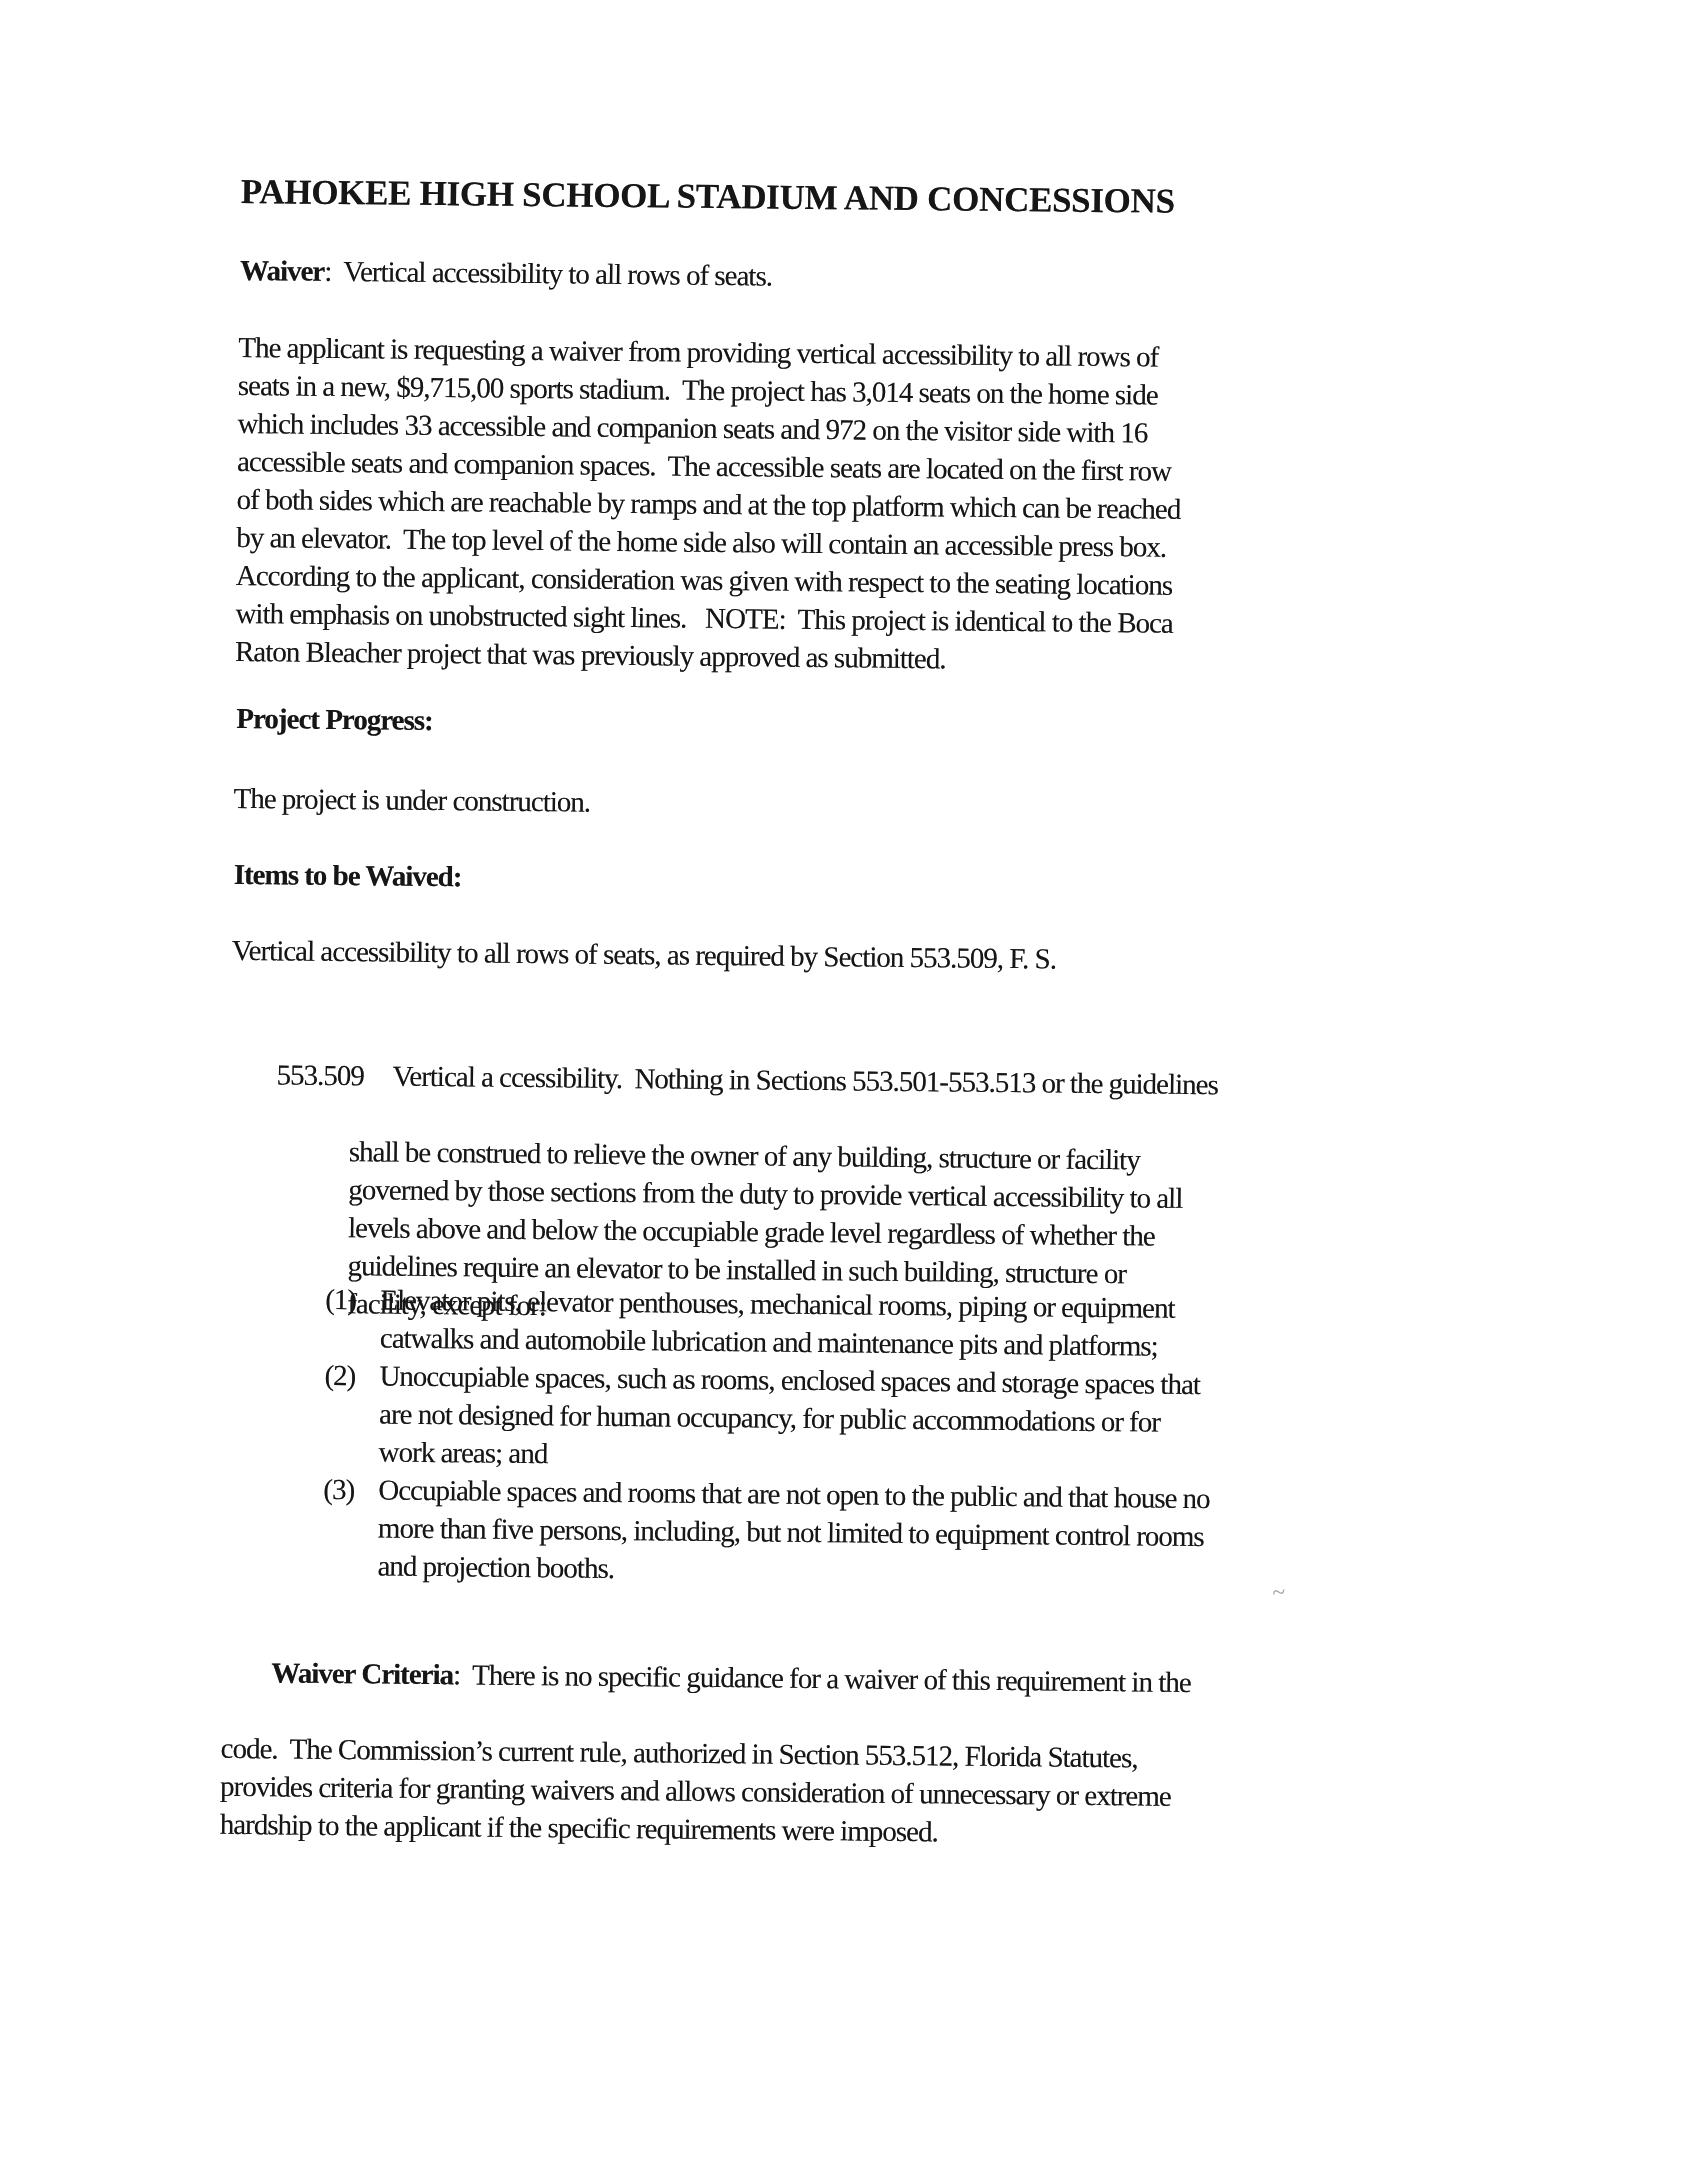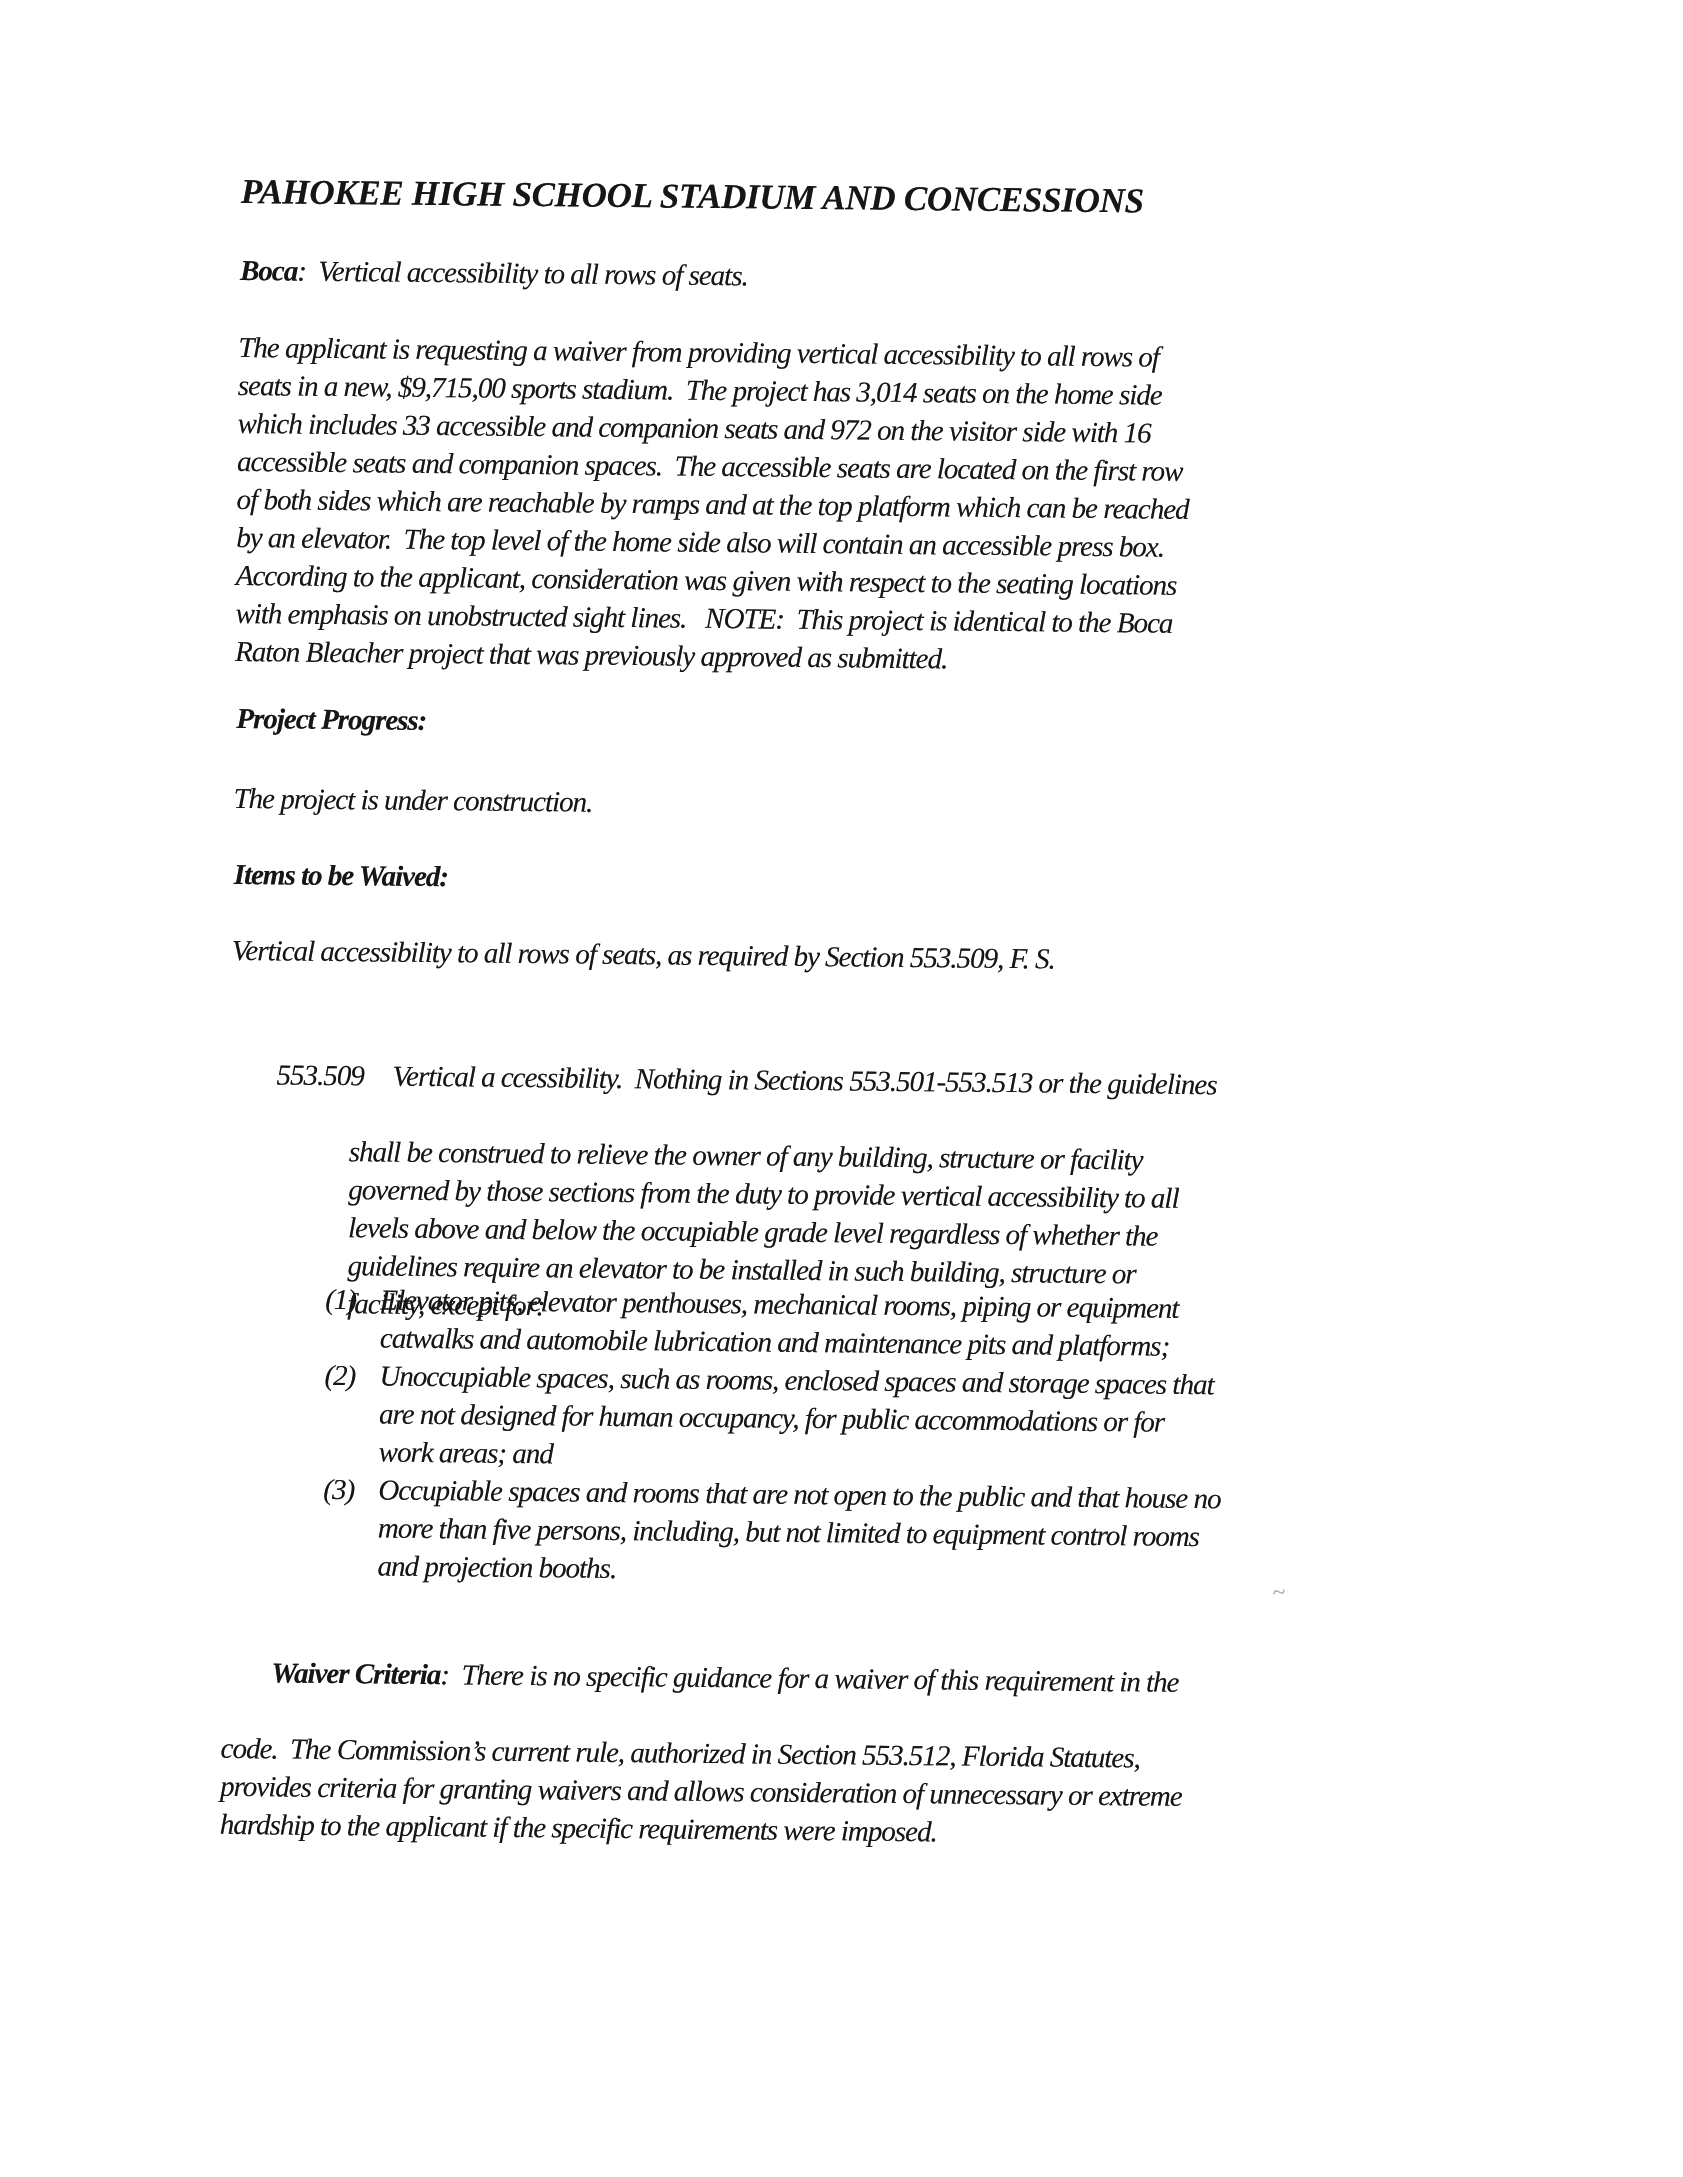--- a/index.html
+++ b/index.html
@@ -4,21 +4,20 @@
 <style>
   html, body { margin: 0; padding: 0; background: #ffffff; }
   .page {
     position: relative;
     width: 1549px;
     height: 2177px;
     background: #ffffff;
     overflow: hidden;
     font-family: "Liberation Serif", "DejaVu Serif", serif;
     color: #161616;
-    font-style: italic;
   }
   
   .doc {
     position: absolute;
     left: 0; top: 0; width: 1683px; height: 2177px;
     transform: rotate(0.6deg);
     transform-origin: 242px 183px;
     text-shadow: 0 0 0.5px rgba(25,25,25,0.55);
   }
   .blk { position: absolute; font-size: 29px; line-height: 38px; letter-spacing: -1px; }
@@ -40,21 +39,21 @@
 </style>
 </head>
 <body>
 
 <div class="page">
   <div class="doc">
 
     <div class="blk title-blk" style="left:241px; top:171px;">PAHOKEE HIGH SCHOOL STADIUM AND CONCESSIONS</div>
 
     <div class="blk" style="left:241px; top:251px;">
-      <span class="line"><b>Boca</b><span>:  Vertical accessibility to all rows of seats.</span></span>
+      <span class="line"><b>Waiver</b><span>:  Vertical accessibility to all rows of seats.</span></span>
     </div>
 
     <div class="blk" style="left:240px; top:328px;">
         <div class="line">The applicant is requesting a waiver from providing vertical accessibility to all rows of</div>
         <div class="line">seats in a new, $9,715,00 sports stadium.  The project has 3,014 seats on the home side</div>
         <div class="line">which includes 33 accessible and companion seats and 972 on the visitor side with 16</div>
         <div class="line">accessible seats and companion spaces.  The accessible seats are located on the first row</div>
         <div class="line">of both sides which are reachable by ramps and at the top platform which can be reached</div>
         <div class="line">by an elevator.  The top level of the home side also will contain an accessible press box.</div>
         <div class="line">According to the applicant, consideration was given with respect to the seating locations</div>

